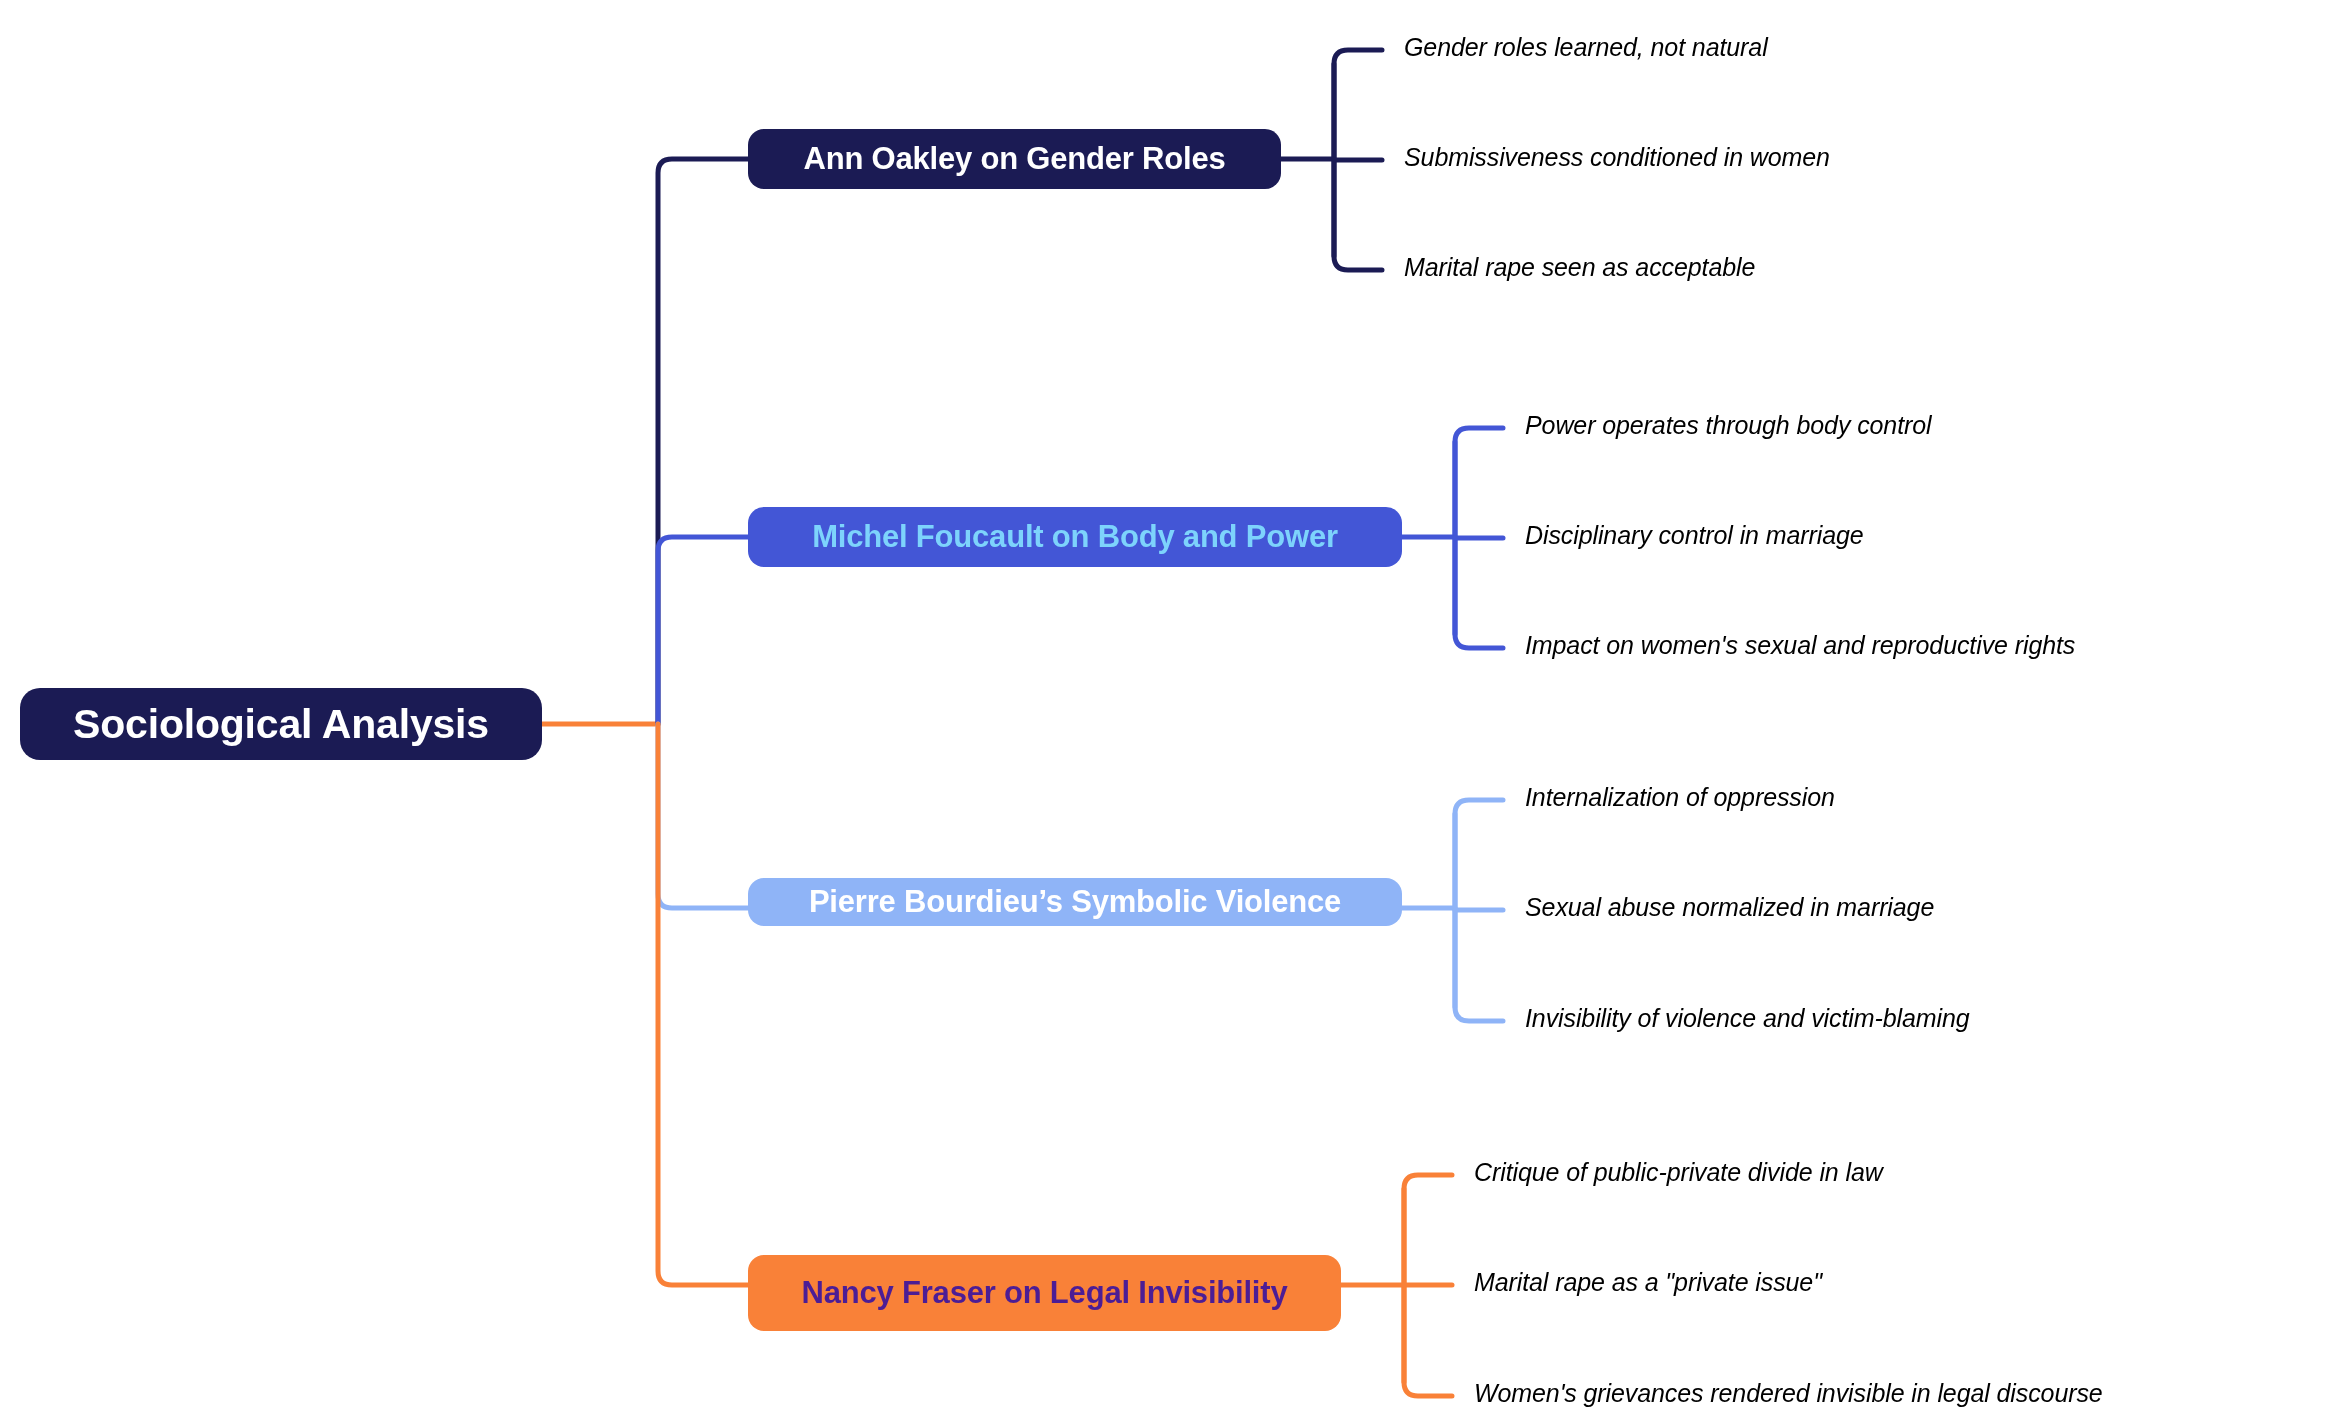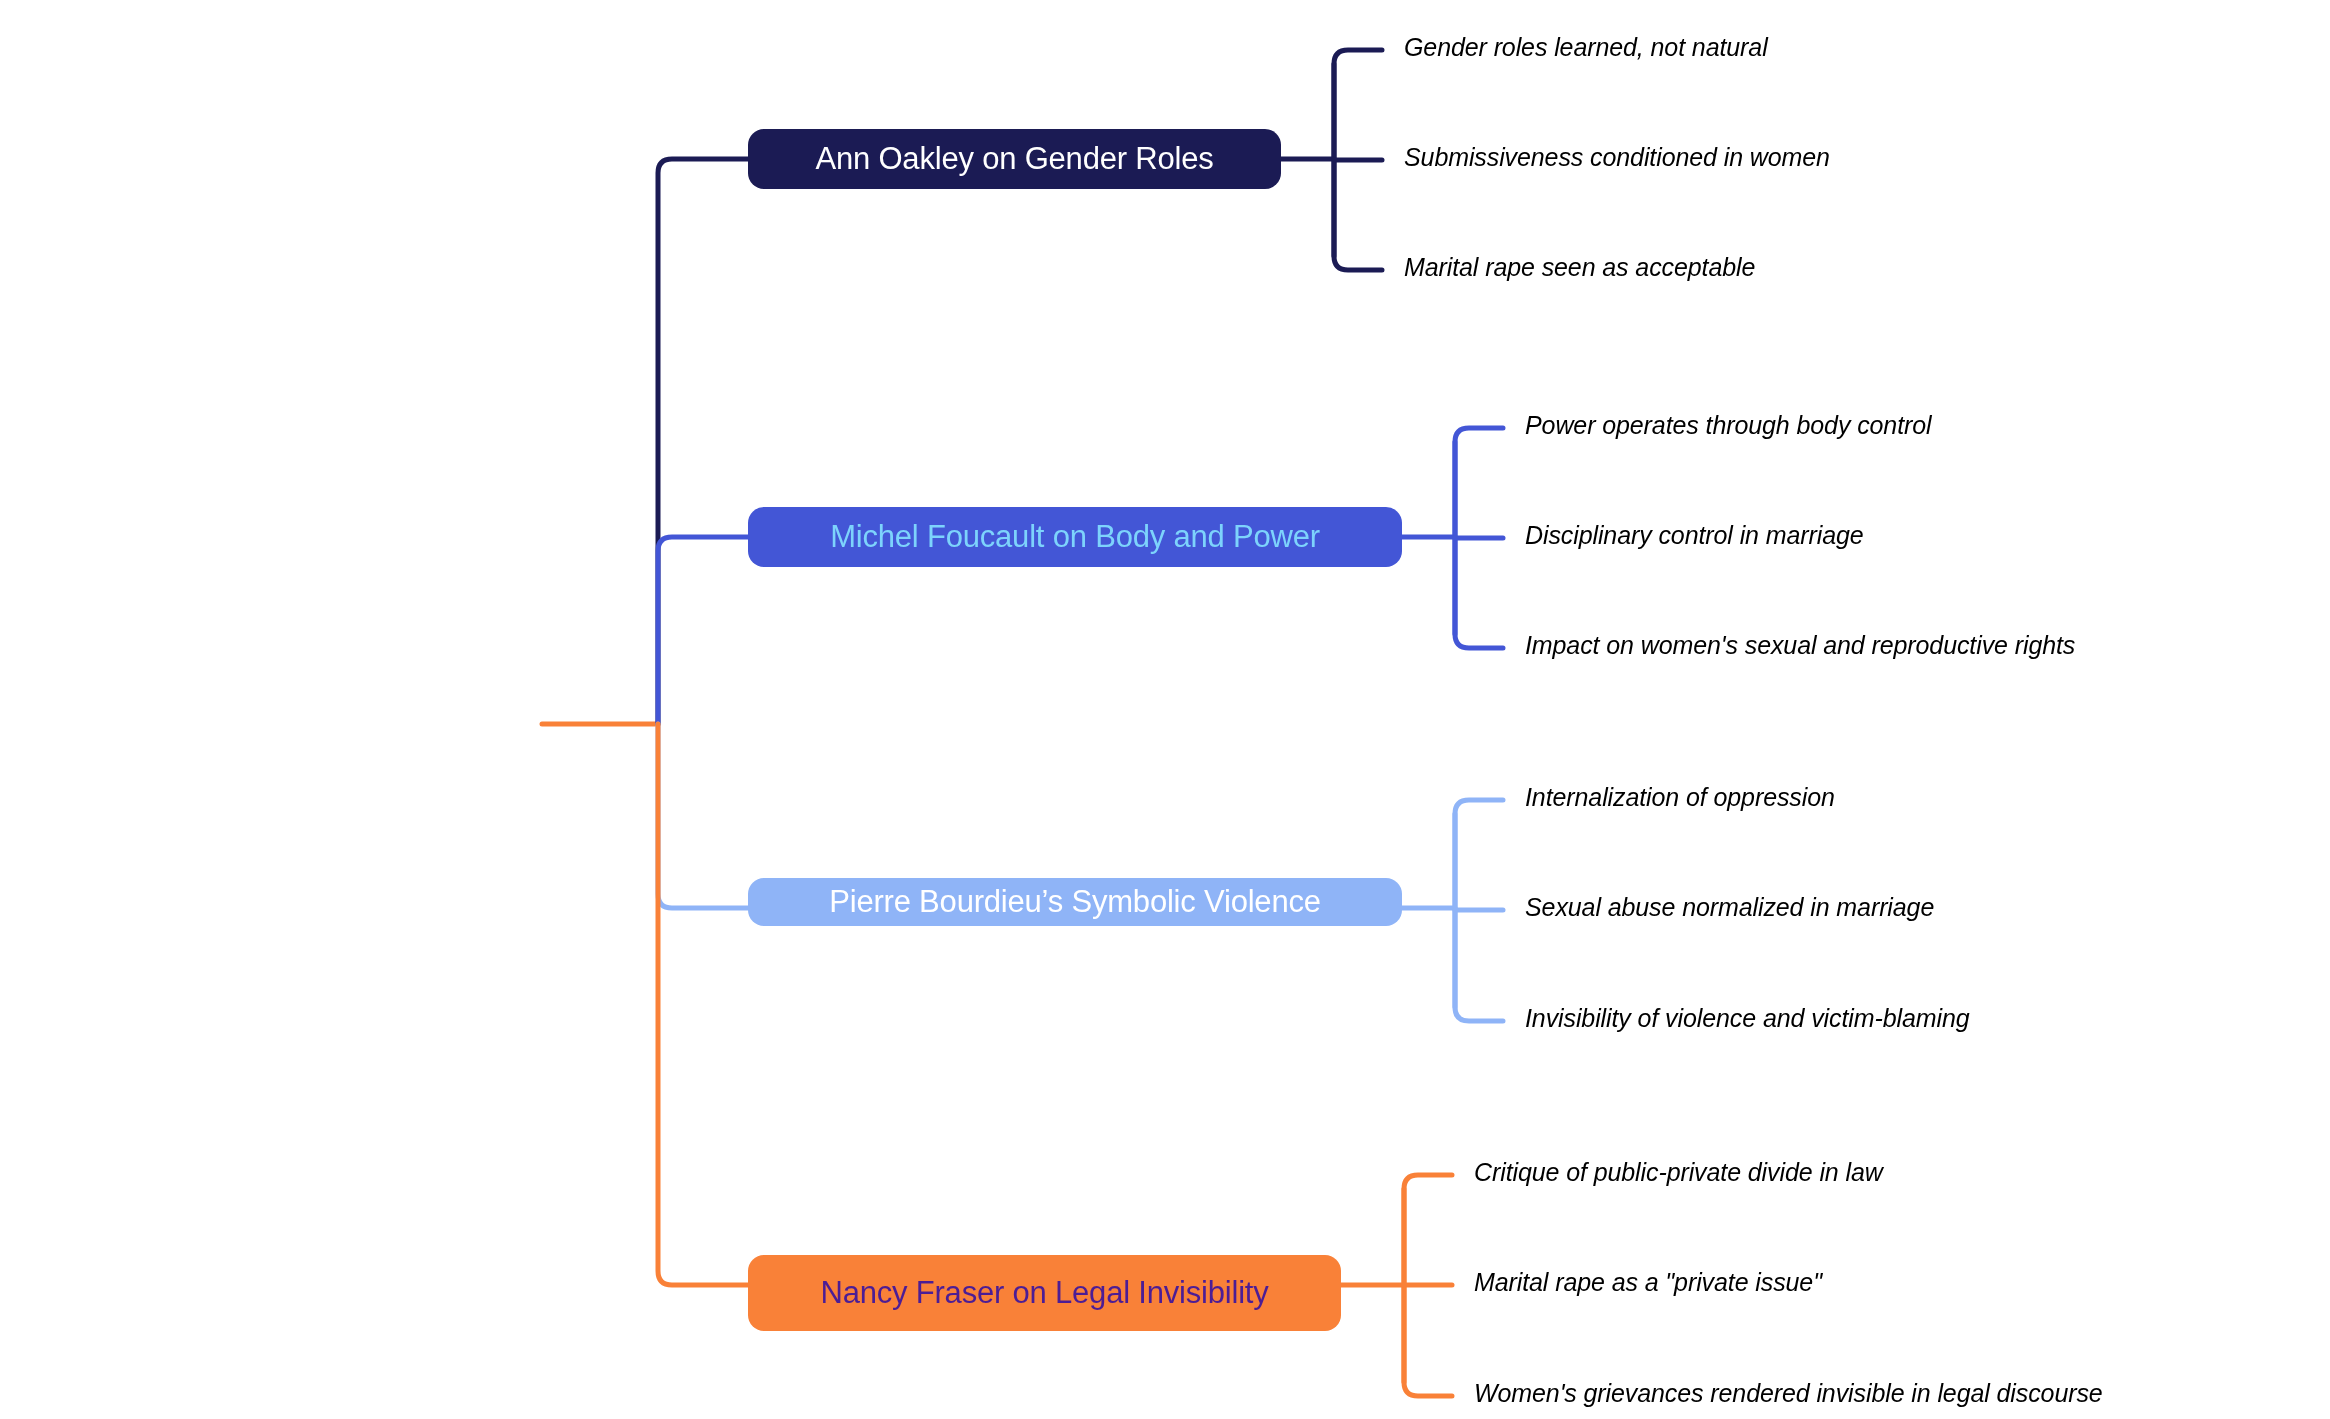--- a/index.html
+++ b/index.html
@@ -30,21 +30,21 @@
     pointer-events: none;
   }
   .node {
     position: absolute;
     display: flex;
     align-items: center;
     justify-content: center;
     box-sizing: border-box;
     border-radius: 16px;
     color: #ffffff;
-    font-weight: normal;
+    font-weight: bold;
     white-space: nowrap;
     letter-spacing: -0.2px;
     text-align: right;
   }
   .node-root {
     font-size: 41px;
     border-radius: 20px;
     padding: 0 24px;
   }
   .node-branch {
@@ -83,20 +83,23 @@
       <path d="M 1402 908 H 1455" fill="none" stroke="#8fb4f7" stroke-width="5" stroke-linecap="round"></path>
       <path d="M 1455 1007 V 814 Q 1455 800 1469 800 H 1503" fill="none" stroke="#8fb4f7" stroke-width="5" stroke-linecap="round"></path>
       <path d="M 1455 814 V 1007 Q 1455 1021 1469 1021 H 1503" fill="none" stroke="#8fb4f7" stroke-width="5" stroke-linecap="round"></path>
       <path d="M 1455 910 H 1503" fill="none" stroke="#8fb4f7" stroke-width="5" stroke-linecap="round"></path>
       <path d="M 1341 1285 H 1404" fill="none" stroke="#f98138" stroke-width="5" stroke-linecap="round"></path>
       <path d="M 1404 1382 V 1189 Q 1404 1175 1418 1175 H 1452" fill="none" stroke="#f98138" stroke-width="5" stroke-linecap="round"></path>
       <path d="M 1404 1189 V 1382 Q 1404 1396 1418 1396 H 1452" fill="none" stroke="#f98138" stroke-width="5" stroke-linecap="round"></path>
       <path d="M 1404 1285 H 1452" fill="none" stroke="#f98138" stroke-width="5" stroke-linecap="round"></path>
     </svg>
 
+  <div class="node node-root" style="left: 20px; top: 688px; width: 522px; height: 72px; background: rgb(27, 27, 84); color: rgb(255, 255, 255);">
+    <span>Sociological Analysis</span>
+  </div>
 
   <div id="branch-nodes">
       <div class="node node-branch" style="left: 748px; top: 129px; width: 533px; height: 60px; background: rgb(27, 27, 84); color: rgb(255, 255, 255);">
         <span>Ann Oakley on Gender Roles</span>
       </div>
       <div class="node node-branch" style="left: 748px; top: 507px; width: 654px; height: 60px; background: rgb(67, 86, 214); color: #7dd3fc;">
         <span>Michel Foucault on Body and Power</span>
       </div>
       <div class="node node-branch" style="left: 748px; top: 878px; width: 654px; height: 48px; background: rgb(143, 180, 247); color: rgb(255, 255, 255);">
         <span>Pierre Bourdieu’s Symbolic Violence</span>

